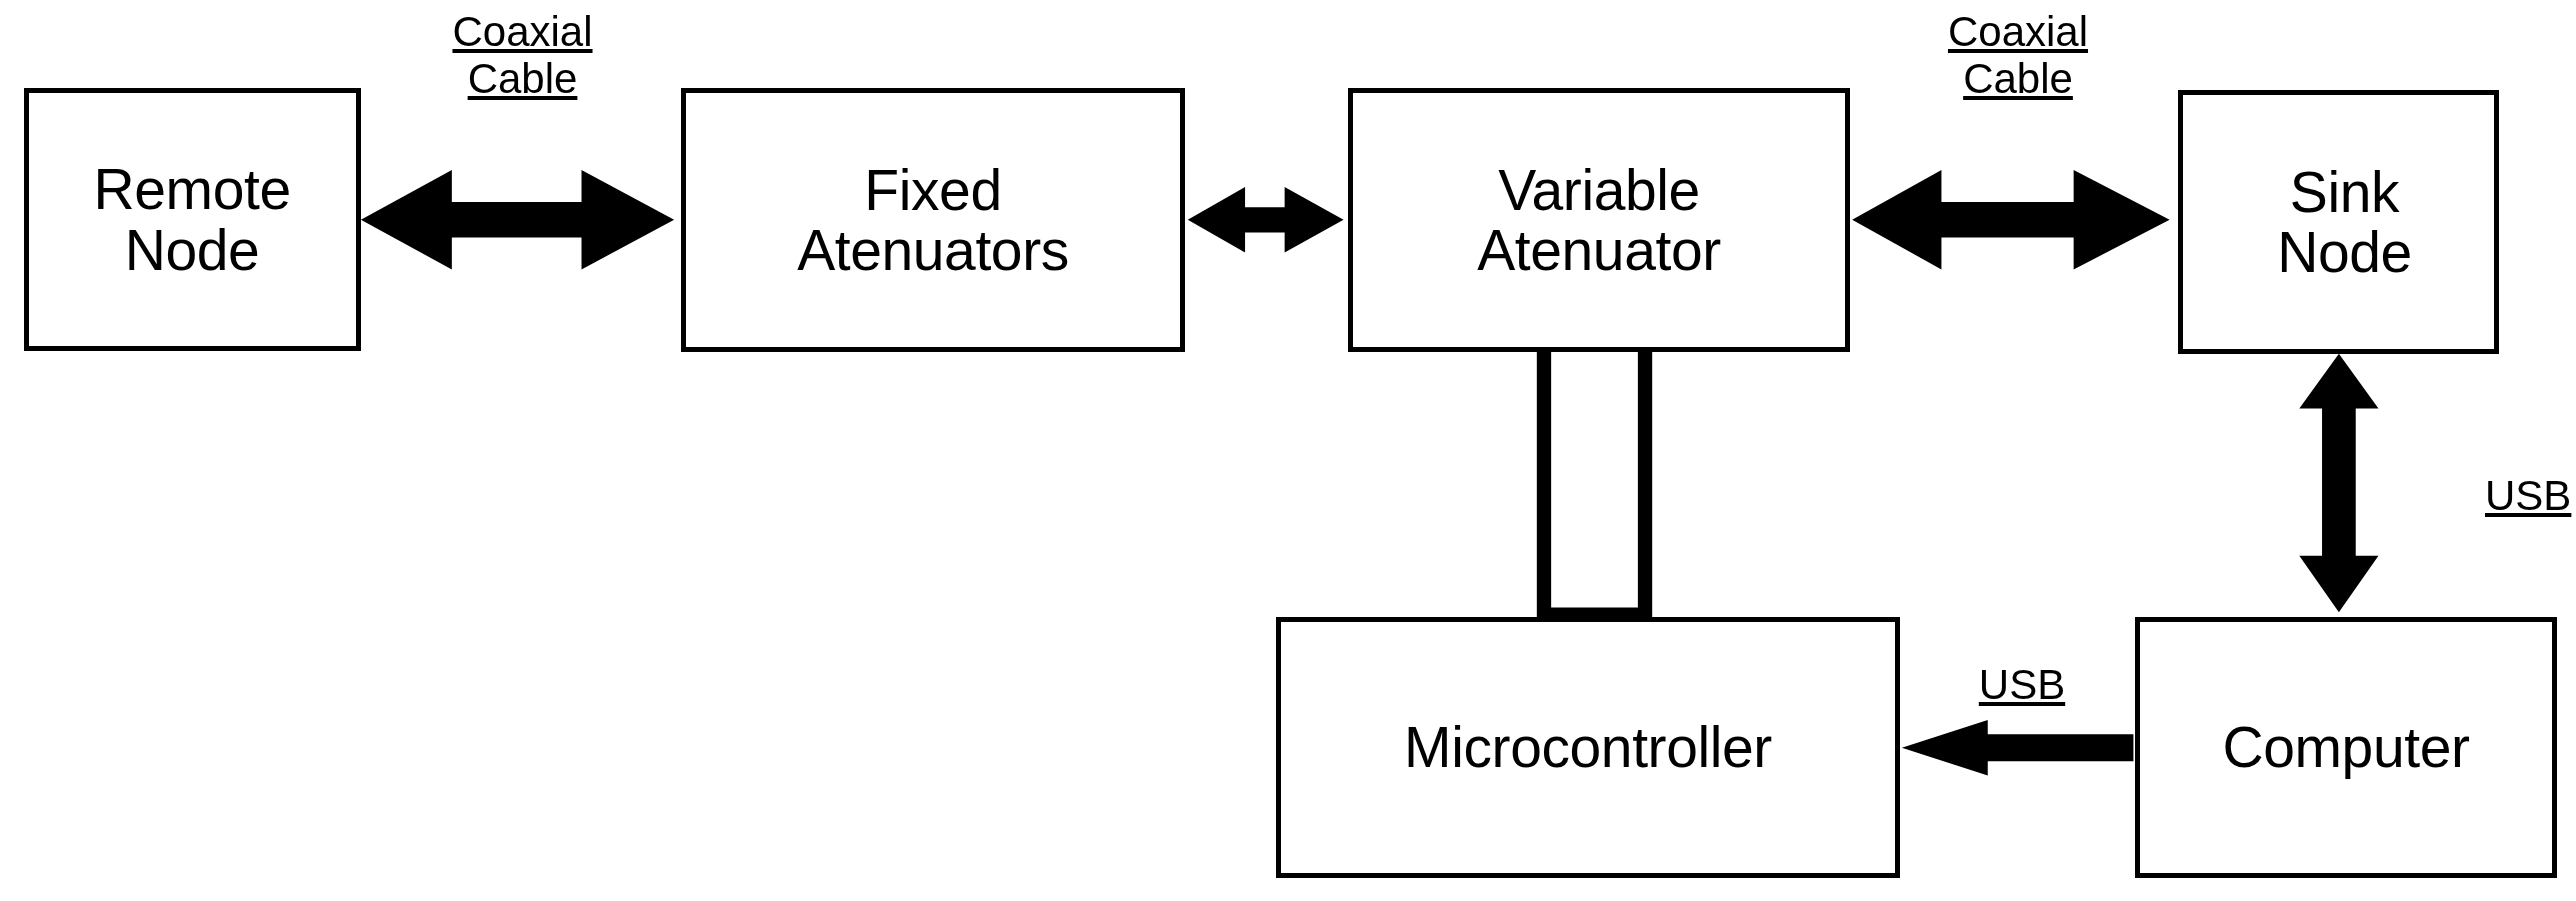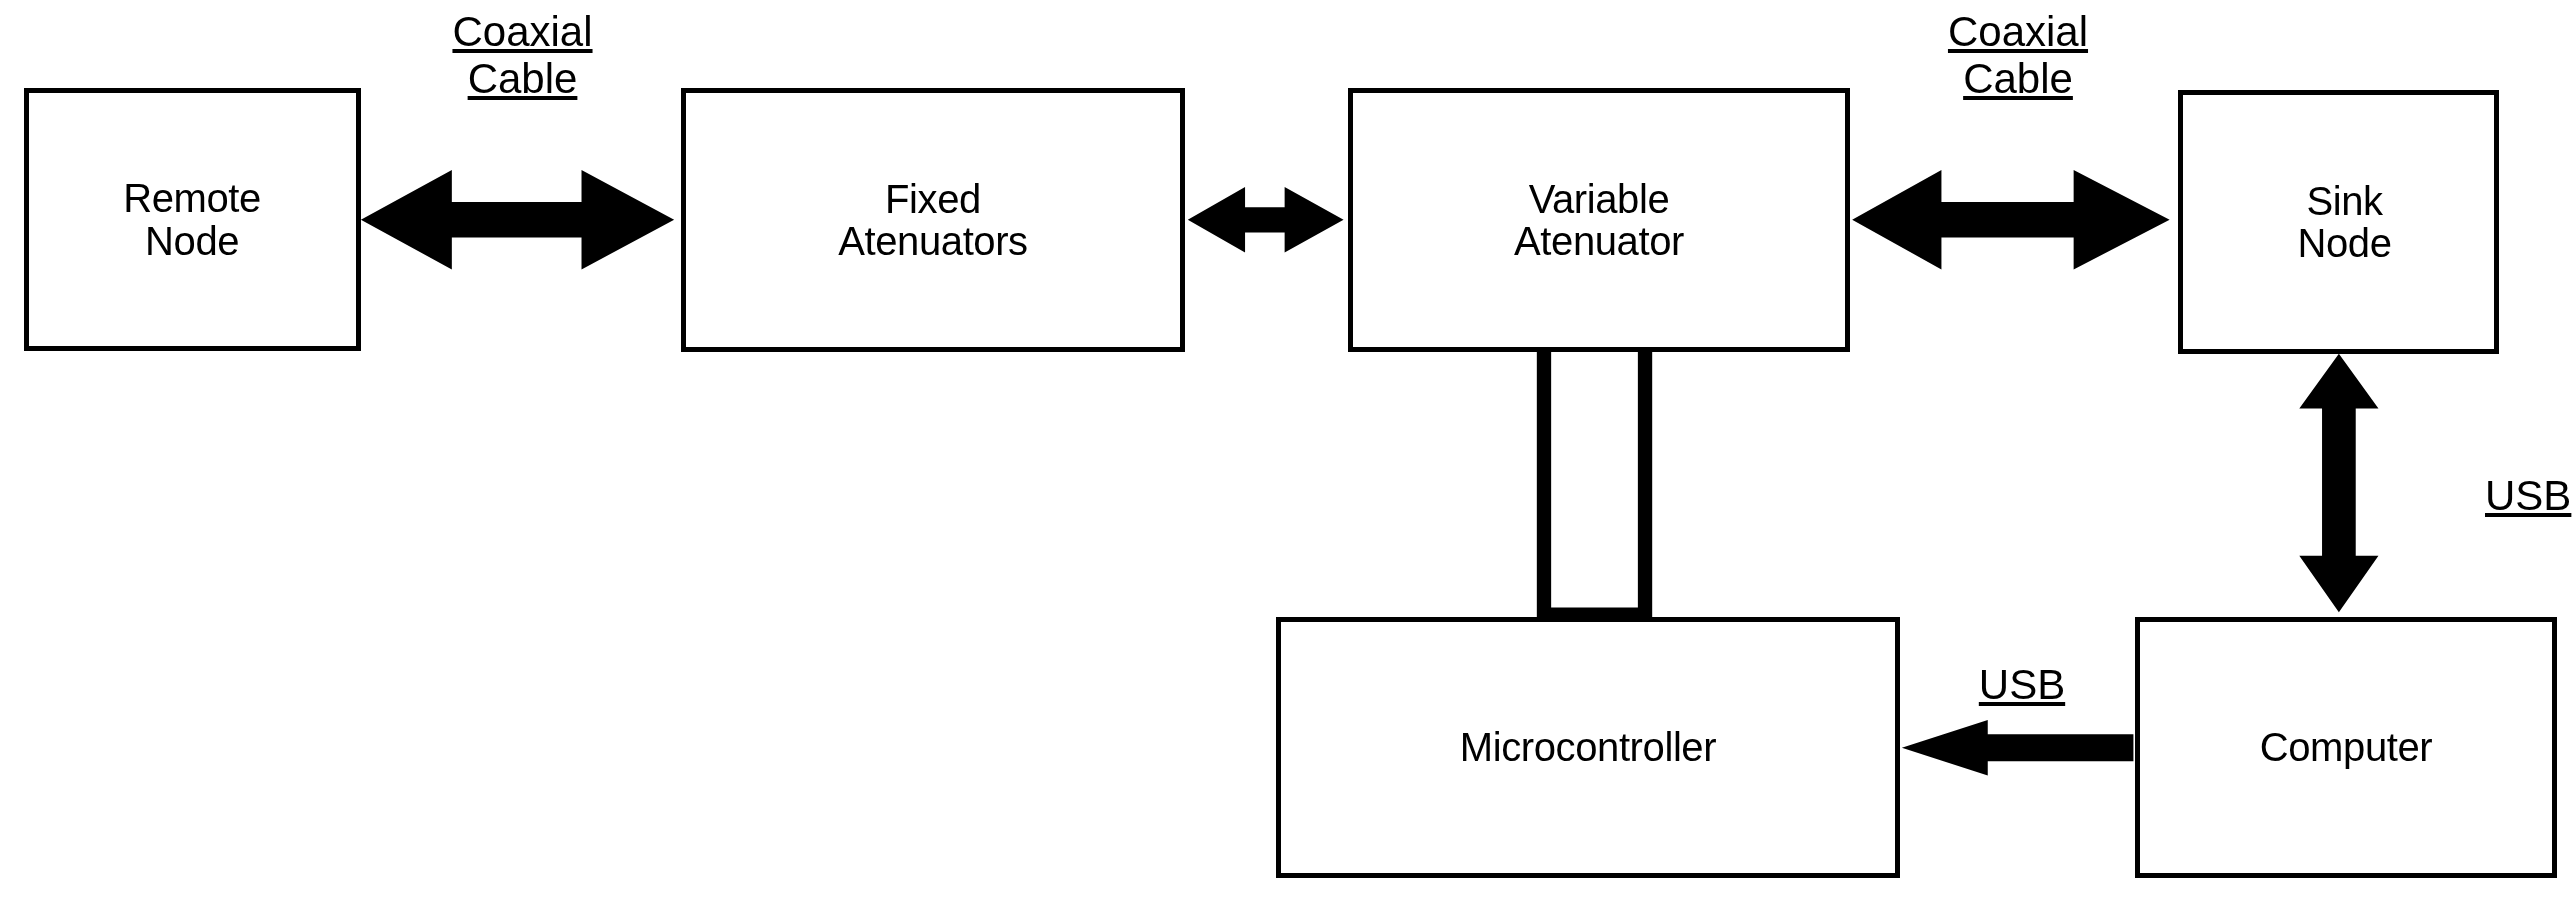--- a/index.html
+++ b/index.html
@@ -31,21 +31,21 @@
     position: absolute;
     box-sizing: border-box;
     border: 5.9px solid #000000;
     background: #ffffff;
     display: flex;
     flex-direction: column;
     align-items: center;
     justify-content: center;
     text-align: center;
     line-height: 1.06;
-    font-size: 40px;
+    font-size: 57px;
     font-weight: 400;
     letter-spacing: -0.4px;
     z-index: 3;
   }
   .node-box .line {
     display: block;
     white-space: nowrap;
   }
   
   .edge-label {

